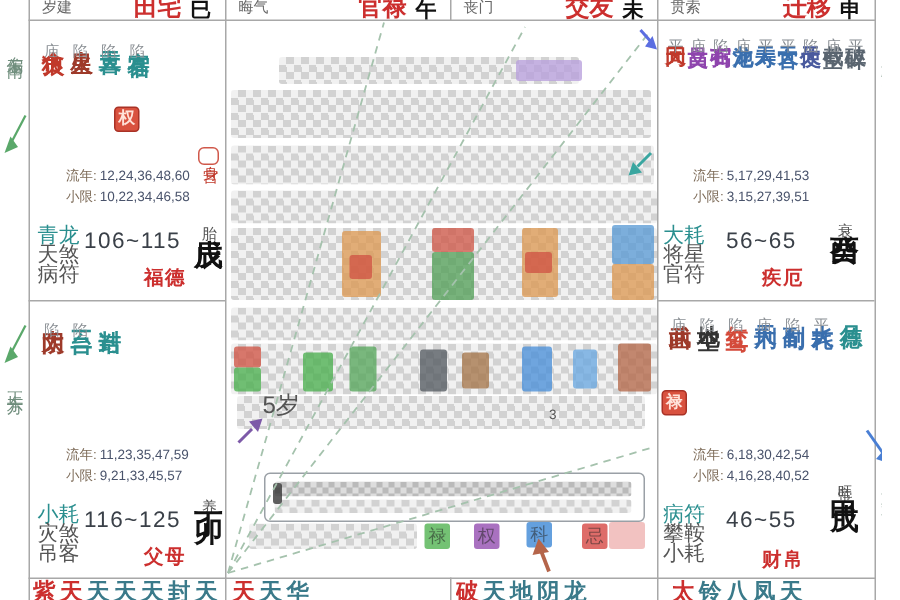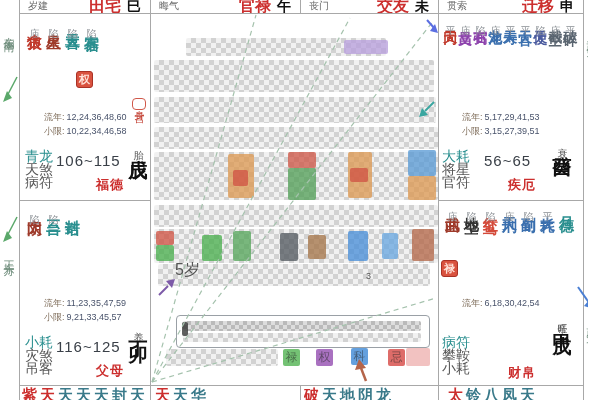--- a/index.html
+++ b/index.html
@@ -252,25 +252,27 @@
           <span class="vname c-blue">大耗</span>
           <span class="bright">平</span>
         </div>
       <div class="scol">
           <span class="vname c-teal">月德</span>
           <span class="bright"></span>
         </div>
     </div>
     <div class="sihua-badge" style="left:1px;top:60px;">禄</div>
     <div class="ln" style="left:22px;top:97px;"><b>流年:</b><span>6,18,30,42,54</span></div>
+    <div class="ln" style="left:22px;top:111px;"><b>小限:</b><span>4,16,28,40,52</span></div>
     <div class="gods" style="left:2px;top:136px;">
       <span class="g0">病符</span>
       <span>攀鞍</span>
       <span>小耗</span>
     </div>
+    <div class="age" style="left:44px;top:138px;">46~55</div>
     <div class="pname" style="left:68px;top:164px;">财帛</div>
     <div class="bcol" style="left:112px;top:116px;">
       <span class="lstage">帝旺</span>
       <span class="branch">甲戌</span>
     </div>
   </div>
 
   <div class="botcell" style="left:22px;width:126px;">
     <span class="lead">紫天</span><span class="rest">天天天封天</span>
   </div>

